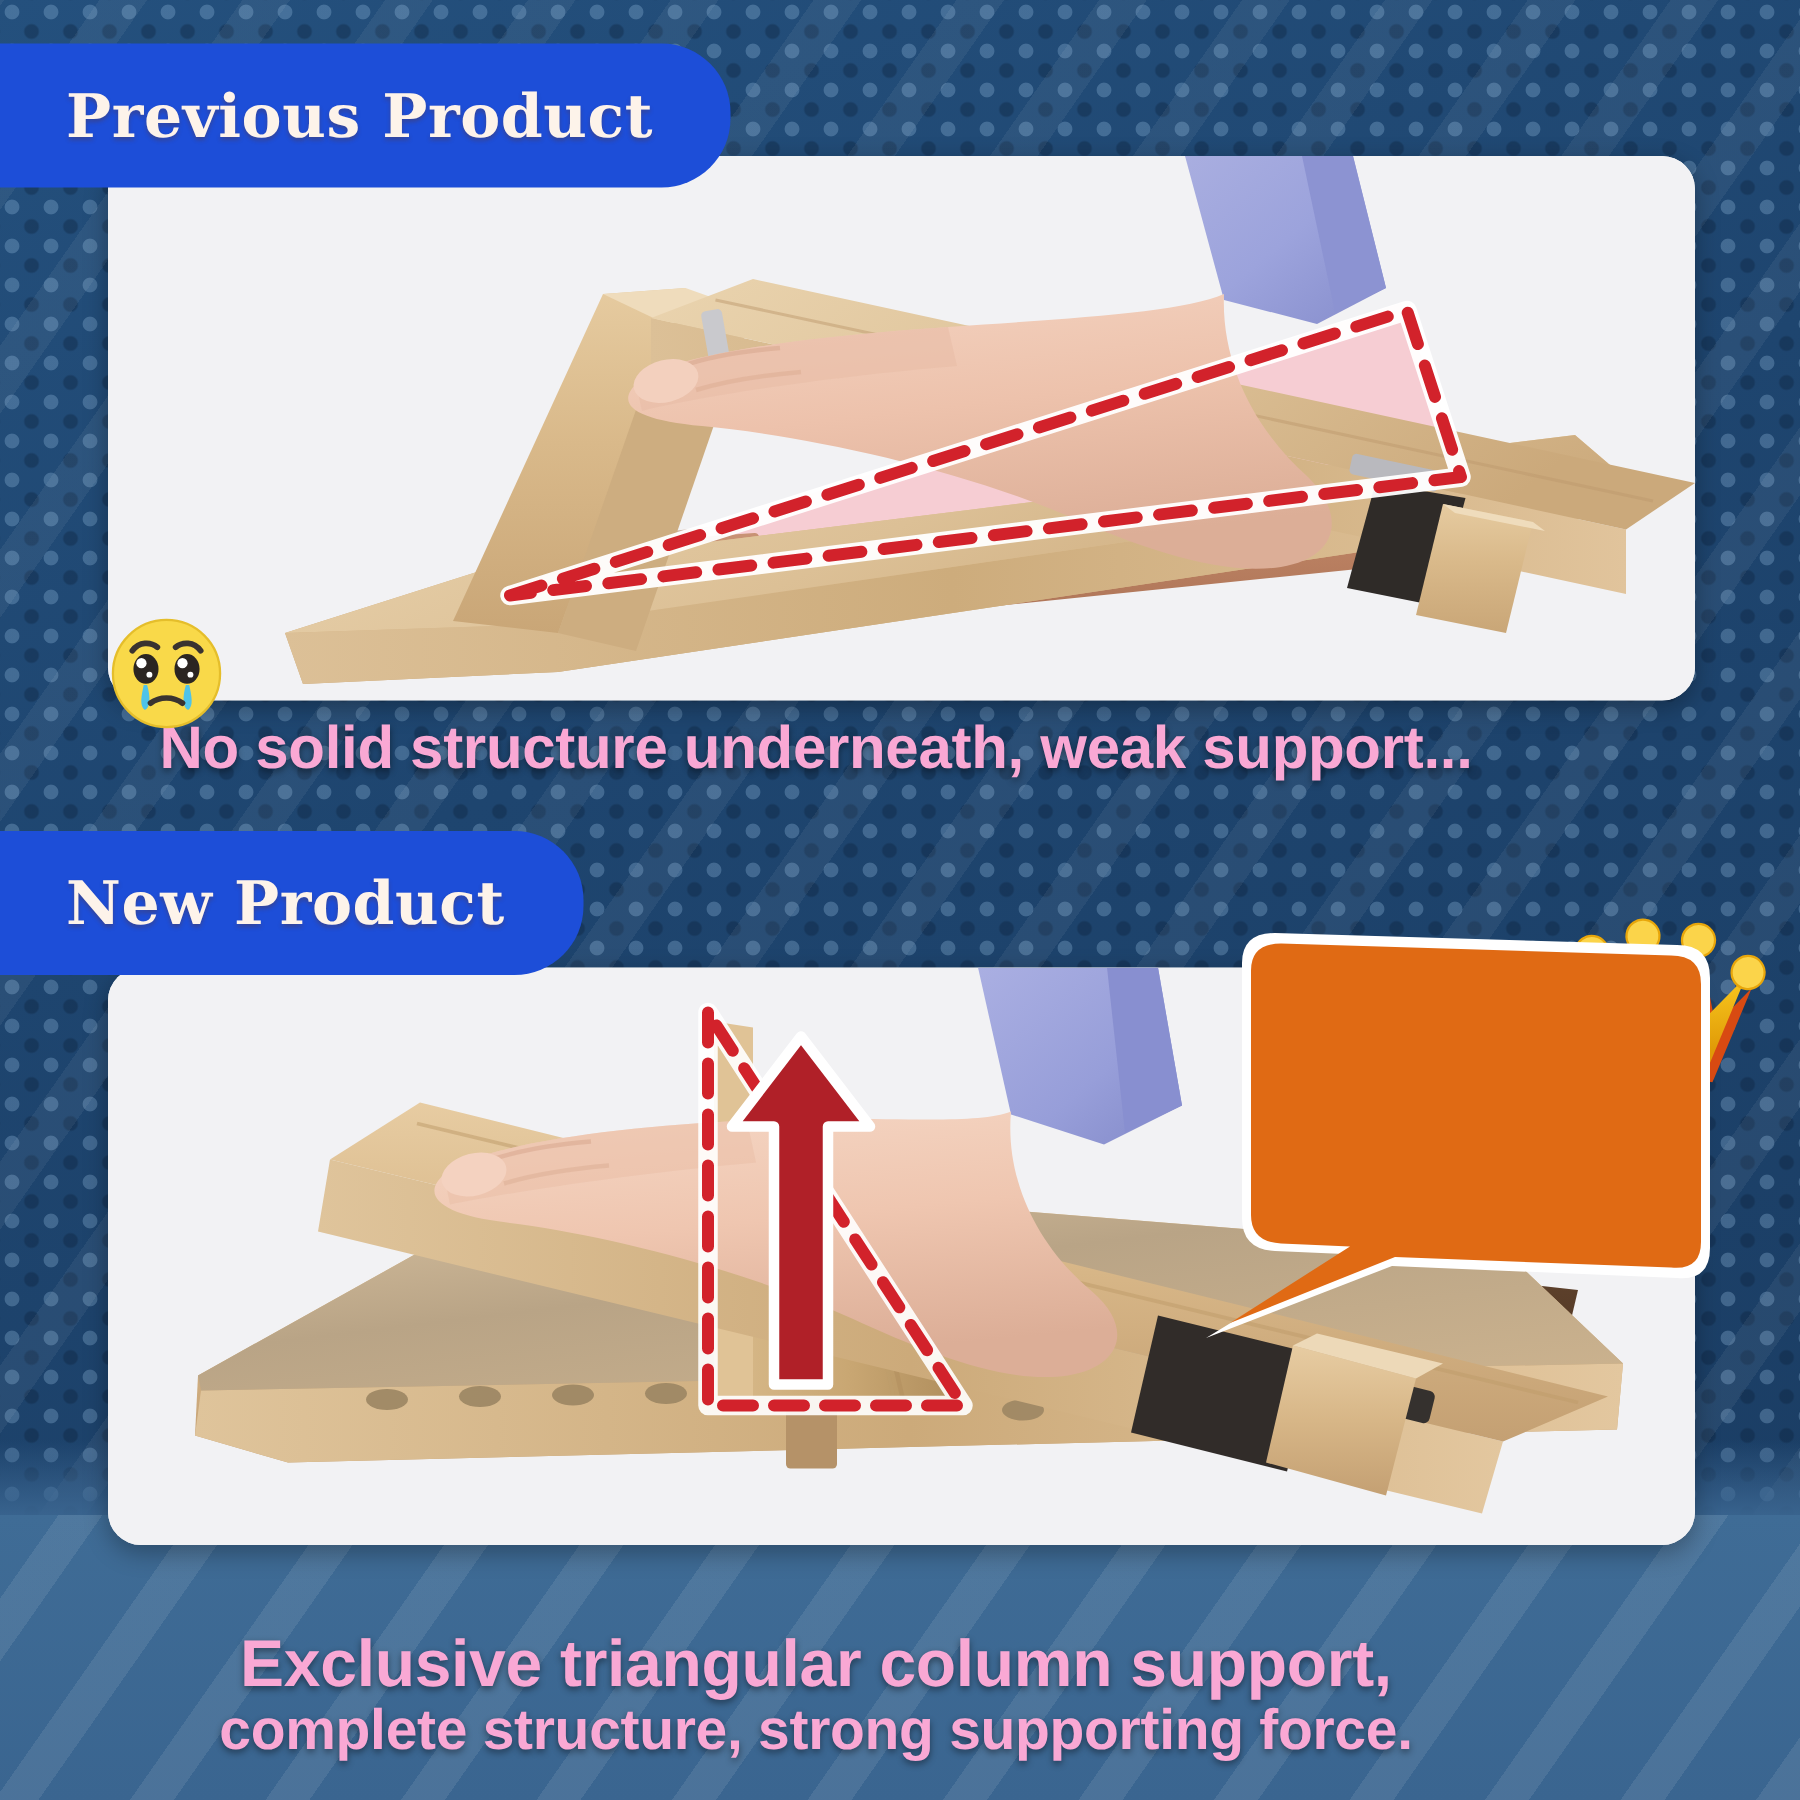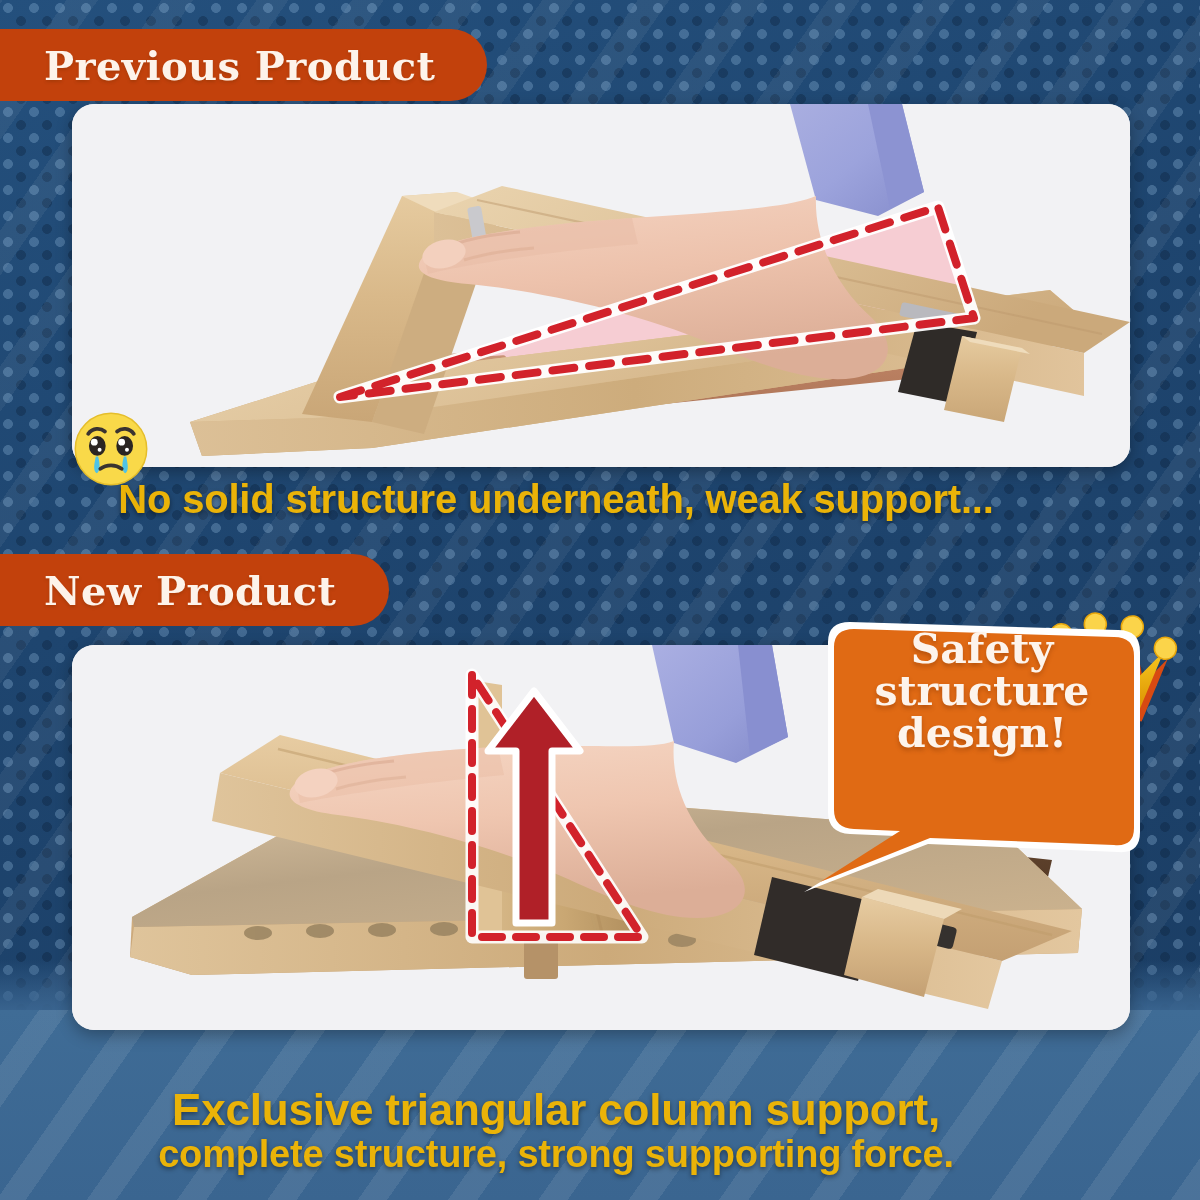--- a/index.html
+++ b/index.html
@@ -38,43 +38,42 @@
   .card{
     position:absolute;background:#f2f2f4;border-radius:22px;
     box-shadow:0 5px 16px rgba(0,0,0,.30);
     overflow:hidden;
   }
   #card-top{left:72px;top:104px;width:1058px;height:363px;}
   #card-bottom{left:72px;top:645px;width:1058px;height:385px;}
 
   
   .badge{
-    position:absolute;background:#c2410c;
+    position:absolute;background:#1d4ed8;
     border-radius:0 46px 46px 0;
-    height:72px;display:flex;align-items:center;
+    height:96px;display:flex;align-items:center;
     padding-left:44px;padding-right:52px;
     box-sizing:border-box;z-index:12;text-align:right;
   }
   #badge-prev{left:0;top:29px;}
   #badge-new{left:0;top:554px;}
   .badge-text{
     color:#fdf3ea;font-size:40px;font-weight:bold;
     font-family:"DejaVu Serif", serif;
     letter-spacing:.4px;white-space:nowrap;
     text-shadow:0 2px 3px rgba(110,45,0,.30);
   }
 
   
   .caption{
     position:absolute;width:1088px;text-align:center;
-    color:#eab308;font-weight:bold;
+    color:#f9a8d4;font-weight:bold;
     font-family:"Liberation Sans", sans-serif;
     text-shadow:0 2px 5px rgba(0,0,0,.45);
     letter-spacing:-.2px;
-    padding-left:12px;
   }
   #caption-top{left:0;top:477px;font-size:40px;}
   #caption-bottom-1{left:0;top:1085px;font-size:44px;}
   #caption-bottom-2{left:0;top:1133px;font-size:38px;}
 
   
   #cry{position:absolute;left:73px;top:411px;width:76px;height:76px;z-index:14;}
 
   
   #bubble-wrap{position:absolute;left:800px;top:600px;width:400px;height:300px;z-index:15;}
@@ -340,20 +339,15 @@
         <circle cx="40" cy="14" r="11" fill="#FBD44A" stroke="#E8A60A" stroke-width="1.5"></circle>
         <circle cx="77" cy="11" r="11" fill="#FBD44A" stroke="#E8A60A" stroke-width="1.5"></circle>
         <circle cx="113" cy="27" r="11" fill="#FBD44A" stroke="#E8A60A" stroke-width="1.5"></circle>
       </g>
 
       <path d="M28 42 Q28 22 50 22 L318 30 Q340 30 340 52 L340 232 Q340 254 318 252
                L128 244 L4 292 L96 236 L50 234 Q28 233 28 212 Z" fill="#ffffff"></path>
       <path d="M34 47 Q34 29 54 29 L314 37 Q334 37 334 56 L334 228 Q334 247 314 245
                L130 238 L20 282 L100 231 L54 229 Q34 228 34 210 Z" fill="#E06A14"></path>
     </svg>
-    <div id="bubble-txt">
-      <span class="bline">Safety</span>
-      <span class="bline">structure</span>
-      <span class="bline">design!</span>
-    </div>
   </div>
 
 </div>
 
 </body></html>

